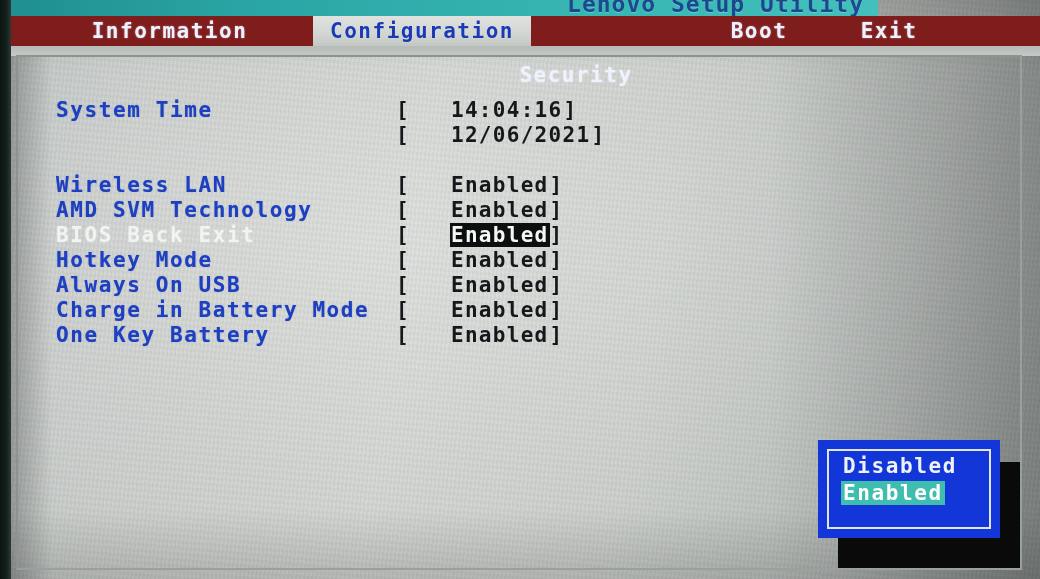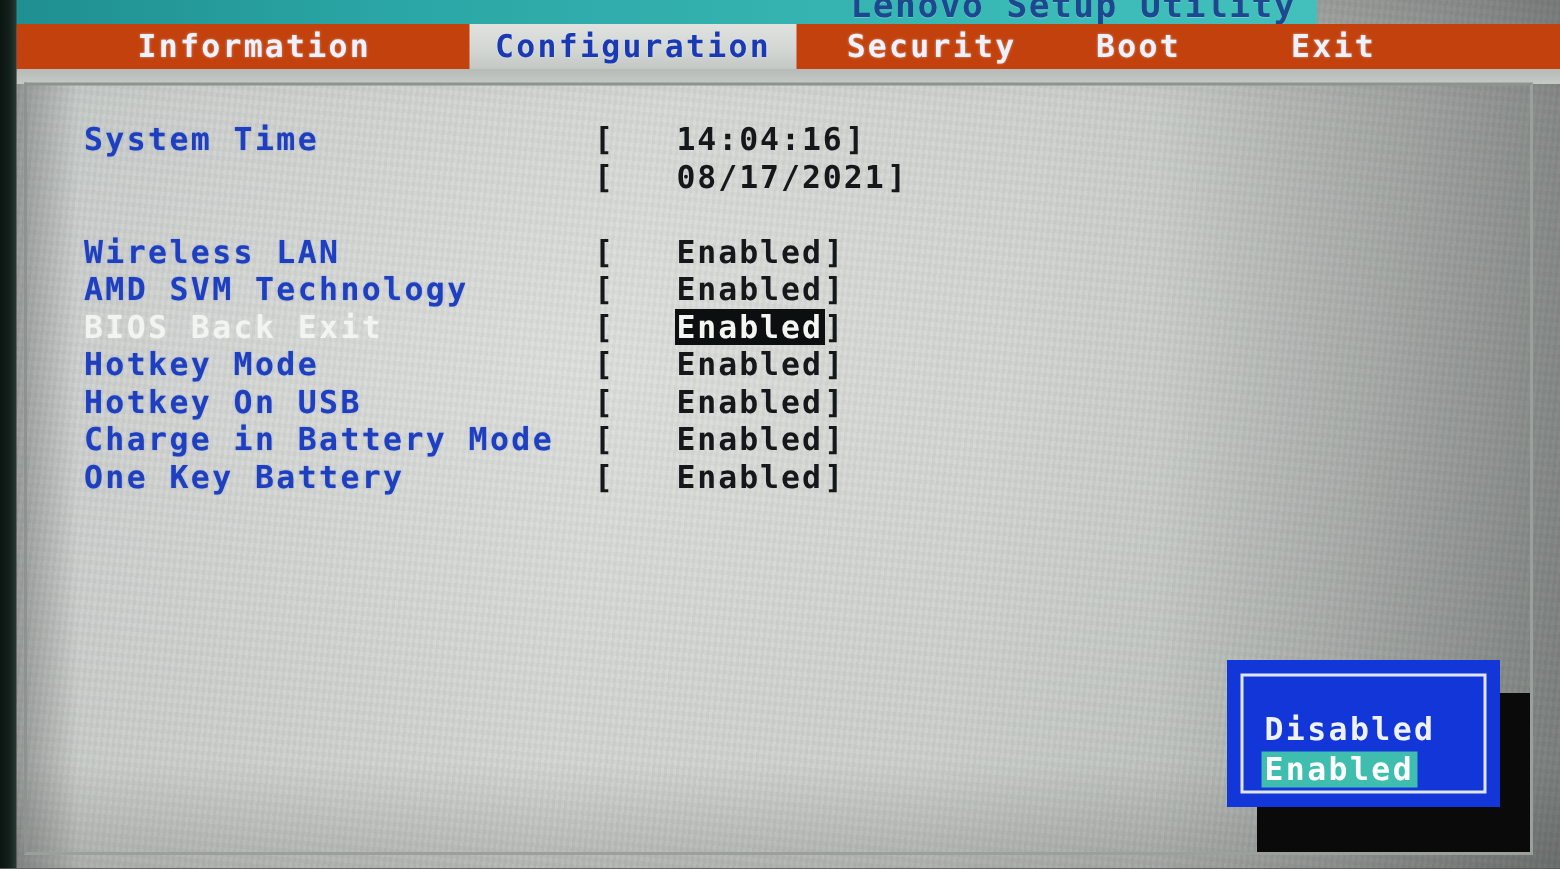--- a/index.html
+++ b/index.html
@@ -81,21 +81,21 @@
     white-space: nowrap;
     text-shadow: 0 1px 0 rgba(255,255,255,0.25);
     opacity: .92;
   }
 
   
   .tabbar {
     position: absolute;
     left: 11px; top: 16px;
     width: 1029px; height: 30px;
-    background: #c2410c;
+    background: #7f1d1d;
     z-index: 6;
   }
   .tabbar-under {
     position: absolute;
     left: 11px; top: 46px;
     width: 1029px; height: 10px;
     background: linear-gradient(to bottom, #b6bbb8, #c6cac6);
     z-index: 6;
   }
   .tab {
@@ -126,21 +126,21 @@
     border: 2px solid #9aa09c;
     border-top-color: #8d938f;
     border-left-color: #8d938f;
     box-sizing: border-box;
     z-index: 7;
   }
 
   
   .settings {
     position: absolute;
-    left: 0; top: 55px;
+    left: 0; top: 72px;
     width: 987px;
     z-index: 10;
   }
   .row {
     position: relative;
     height: 25px;
     display: flex;
     align-items: center;
   }
   .row .label {
@@ -189,21 +189,21 @@
     background: #1236d8;
     z-index: 15;
     box-sizing: border-box;
   }
   .popup-inner {
     position: absolute;
     left: 9px; top: 9px;
     right: 9px; bottom: 9px;
     border: 2px solid #dfe6ef;
     box-sizing: border-box;
-    padding-top: 21px;
+    padding-top: 1px;
   }
   .popup-item {
     height: 27px;
     display: flex;
     align-items: center;
     font-size: 21px;
     font-weight: bold;
     letter-spacing: 1.6px;
     color: #eef2f6;
     padding-left: 12px;
@@ -222,39 +222,39 @@
 
   <div class="panel-bg"></div>
 
   <div class="titlebar">
     <div class="title-text">Lenovo Setup Utility</div>
   </div>
 
   <div class="tabbar">
     <div class="tab inactive" style="left:50px;width:217px;">Information</div>
     <div class="tab active" style="left:267px;width:218px;">Configuration</div>
-    <div class="tab inactive" style="left:525px;width:170px;">Security</div>
+    <div class="tab inactive" style="left:480px;width:170px;margin-top:44px;">Security</div>
     <div class="tab inactive" style="left:693px;width:110px;">Boot</div>
     <div class="tab inactive" style="left:823px;width:110px;">Exit</div>
   </div>
   <div class="tabbar-under"></div>
 
   <div class="content-frame"></div>
 
   <div class="settings">
 
     <div class="spacer"></div>
 
     <div class="row">
       <div class="label">System Time</div>
       <div class="value"><span class="brk">[</span><span class="val-text">14:04:16</span><span class="brk">]</span></div>
     </div>
 
     <div class="row">
-      <div class="value"><span class="brk">[</span><span class="val-text">08/17/2021</span><span class="brk">]</span></div>
+      <div class="value"><span class="brk">[</span><span class="val-text">12/06/2021</span><span class="brk">]</span></div>
     </div>
 
     <div class="spacer"></div>
 
     <div class="row">
       <div class="label">Wireless LAN</div>
       <div class="value"><span class="brk">[</span><span class="val-text">Enabled</span><span class="brk">]</span></div>
     </div>
 
     <div class="row">
@@ -266,21 +266,21 @@
       <div class="label">BIOS Back Exit</div>
       <div class="value"><span class="brk">[</span><span class="val-text">Enabled</span><span class="brk">]</span></div>
     </div>
 
     <div class="row">
       <div class="label">Hotkey Mode</div>
       <div class="value"><span class="brk">[</span><span class="val-text">Enabled</span><span class="brk">]</span></div>
     </div>
 
     <div class="row">
-      <div class="label">Hotkey On USB</div>
+      <div class="label">Always On USB</div>
       <div class="value"><span class="brk">[</span><span class="val-text">Enabled</span><span class="brk">]</span></div>
     </div>
 
     <div class="row">
       <div class="label">Charge in Battery Mode</div>
       <div class="value"><span class="brk">[</span><span class="val-text">Enabled</span><span class="brk">]</span></div>
     </div>
 
     <div class="row">
       <div class="label">One Key Battery</div>

